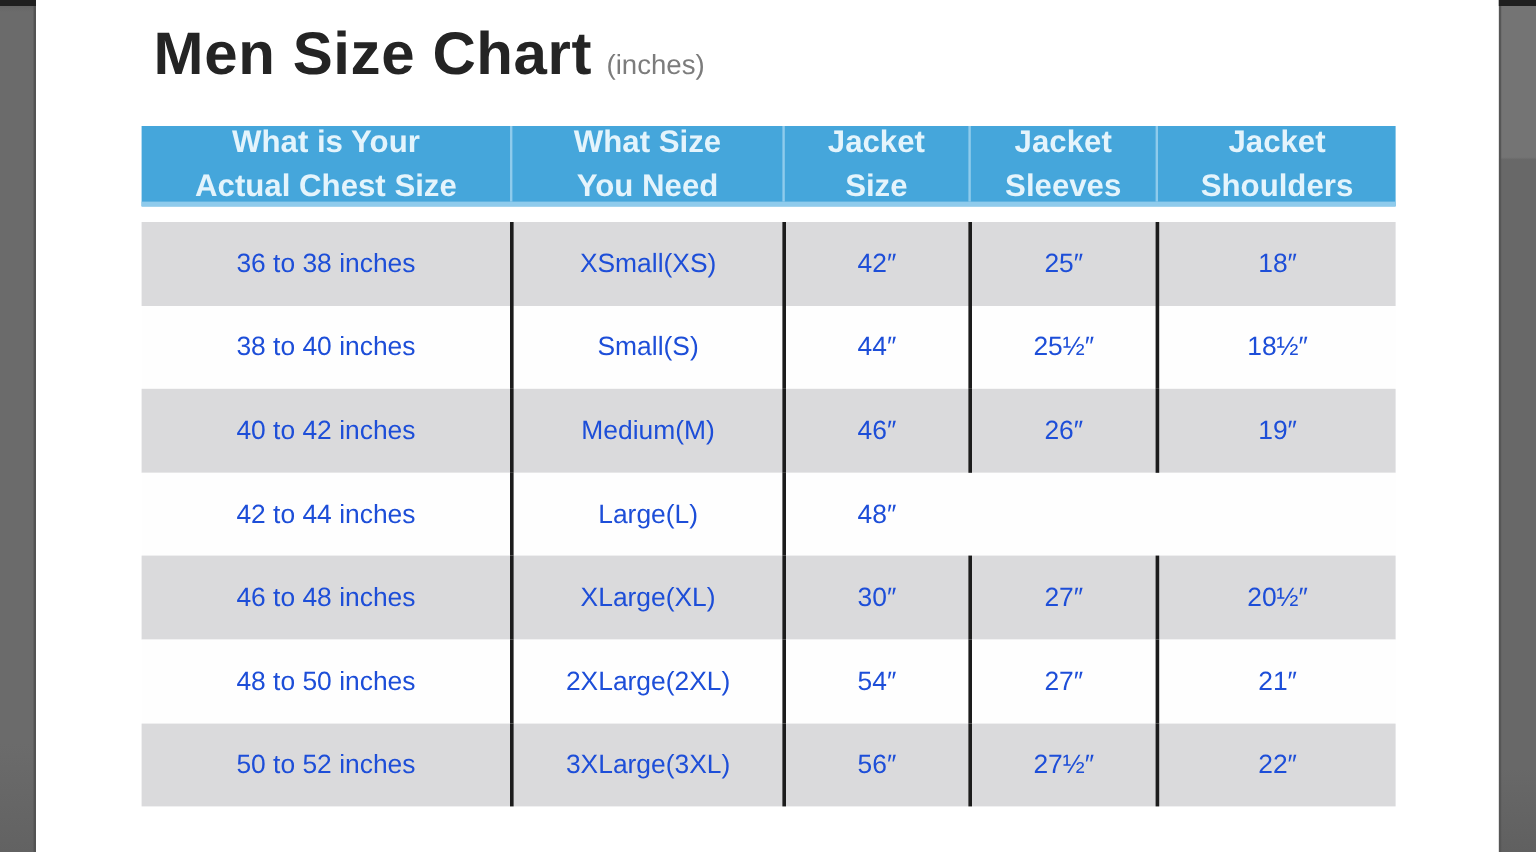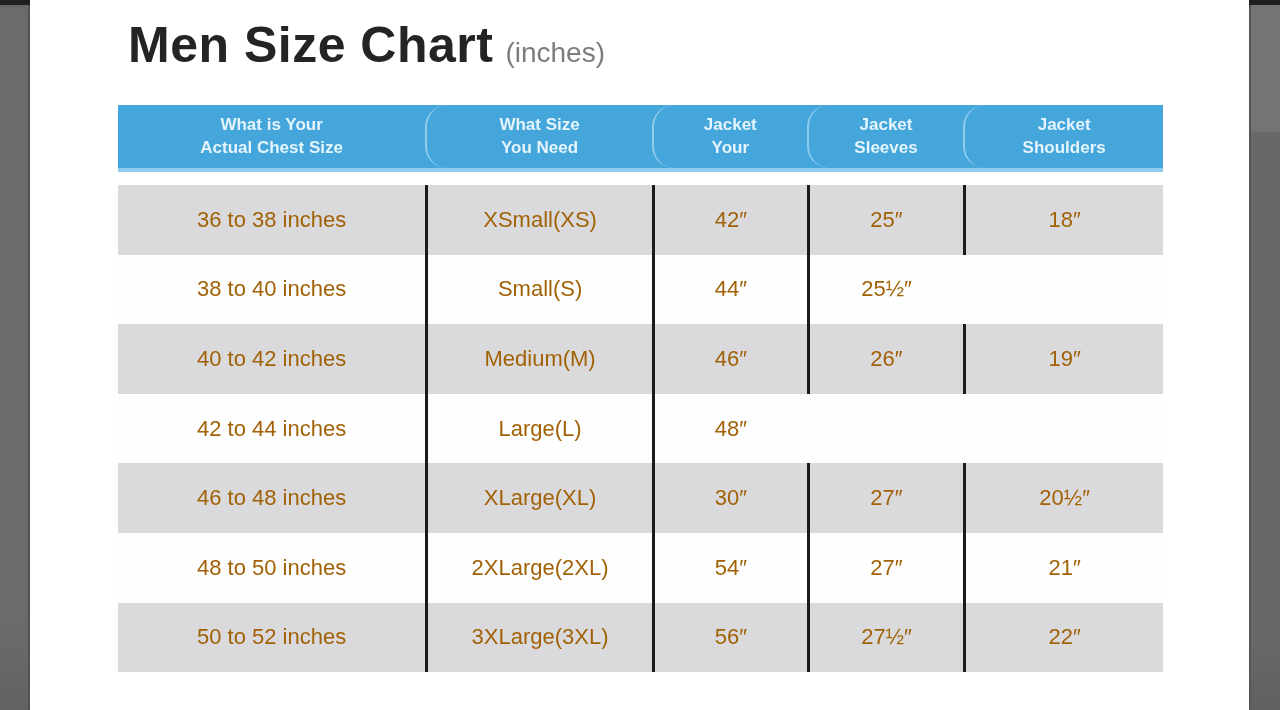--- a/index.html
+++ b/index.html
@@ -38,49 +38,48 @@
   .title-row {
     position: absolute; left: 128px; top: 16px;
     display: flex; align-items: baseline; gap: 12px;
     white-space: nowrap;
   }
   .title-main {
     font-size: 50px; font-weight: 600; color: #242424;
     letter-spacing: 0.5px;
   }
   .title-sub {
-    font-size: 28px; font-weight: 400; color: #7c7c7c;
+    font-size: 23px; font-weight: 400; color: #7c7c7c;
   }
 
   
   .size-table {
     position: absolute; left: 118px; top: 105px; width: 1045px;
   }
   .thead {
     display: flex; height: 63px;
     background: #45A6DB;
     border-bottom: 4px solid #8FCBEC;
   }
   .th {
     display: flex; flex-direction: column;
     align-items: center; justify-content: center;
-    color: #E4F4FC; font-size: 17px; font-weight: 600;
+    color: #E4F4FC; font-size: 26px; font-weight: 600;
     line-height: 1.35; text-align: center;
     box-sizing: border-box;
-    border-radius: 22px;
   }
   .th + .th { border-left: 2px solid #8FCBEC; }
 
   .tbody { margin-top: 13px; }
   .tr { display: flex; height: 69.6px; }
   .tr:nth-child(odd)  { background: #DADADC; }
   .tr:nth-child(even) { background: #FEFEFE; }
   .td {
     display: flex; align-items: center; justify-content: center;
-    font-size: 22px; color: #a16207;
+    font-size: 22px; color: #1d4ed8;
     box-sizing: border-box; text-align: center;
   }
   .td + .td { border-left: 3px solid #1c1c1c; }
 
   .c1 { width: 29.4%; }
   .c2 { width: 21.7%; }
   .c3 { width: 14.8%; }
   .c4 { width: 15.0%; }
   .c5 { width: 19.1%; }
 </style>
@@ -107,21 +106,21 @@
       <div class="th c1">
         <span>What is Your</span>
         <span>Actual Chest Size</span>
       </div>
       <div class="th c2">
         <span>What Size</span>
         <span>You Need</span>
       </div>
       <div class="th c3">
         <span>Jacket</span>
-        <span>Your</span>
+        <span>Size</span>
       </div>
       <div class="th c4">
         <span>Jacket</span>
         <span>Sleeves</span>
       </div>
       <div class="th c5">
         <span>Jacket</span>
         <span>Shoulders</span>
       </div>
     </div>
@@ -134,20 +133,21 @@
         <div class="td c3">42″</div>
         <div class="td c4">25″</div>
         <div class="td c5">18″</div>
       </div>
 
       <div class="tr">
         <div class="td c1">38 to 40 inches</div>
         <div class="td c2">Small(S)</div>
         <div class="td c3">44″</div>
         <div class="td c4">25½″</div>
+        <div class="td c5">18½″</div>
       </div>
 
       <div class="tr">
         <div class="td c1">40 to 42 inches</div>
         <div class="td c2">Medium(M)</div>
         <div class="td c3">46″</div>
         <div class="td c4">26″</div>
         <div class="td c5">19″</div>
       </div>
 

